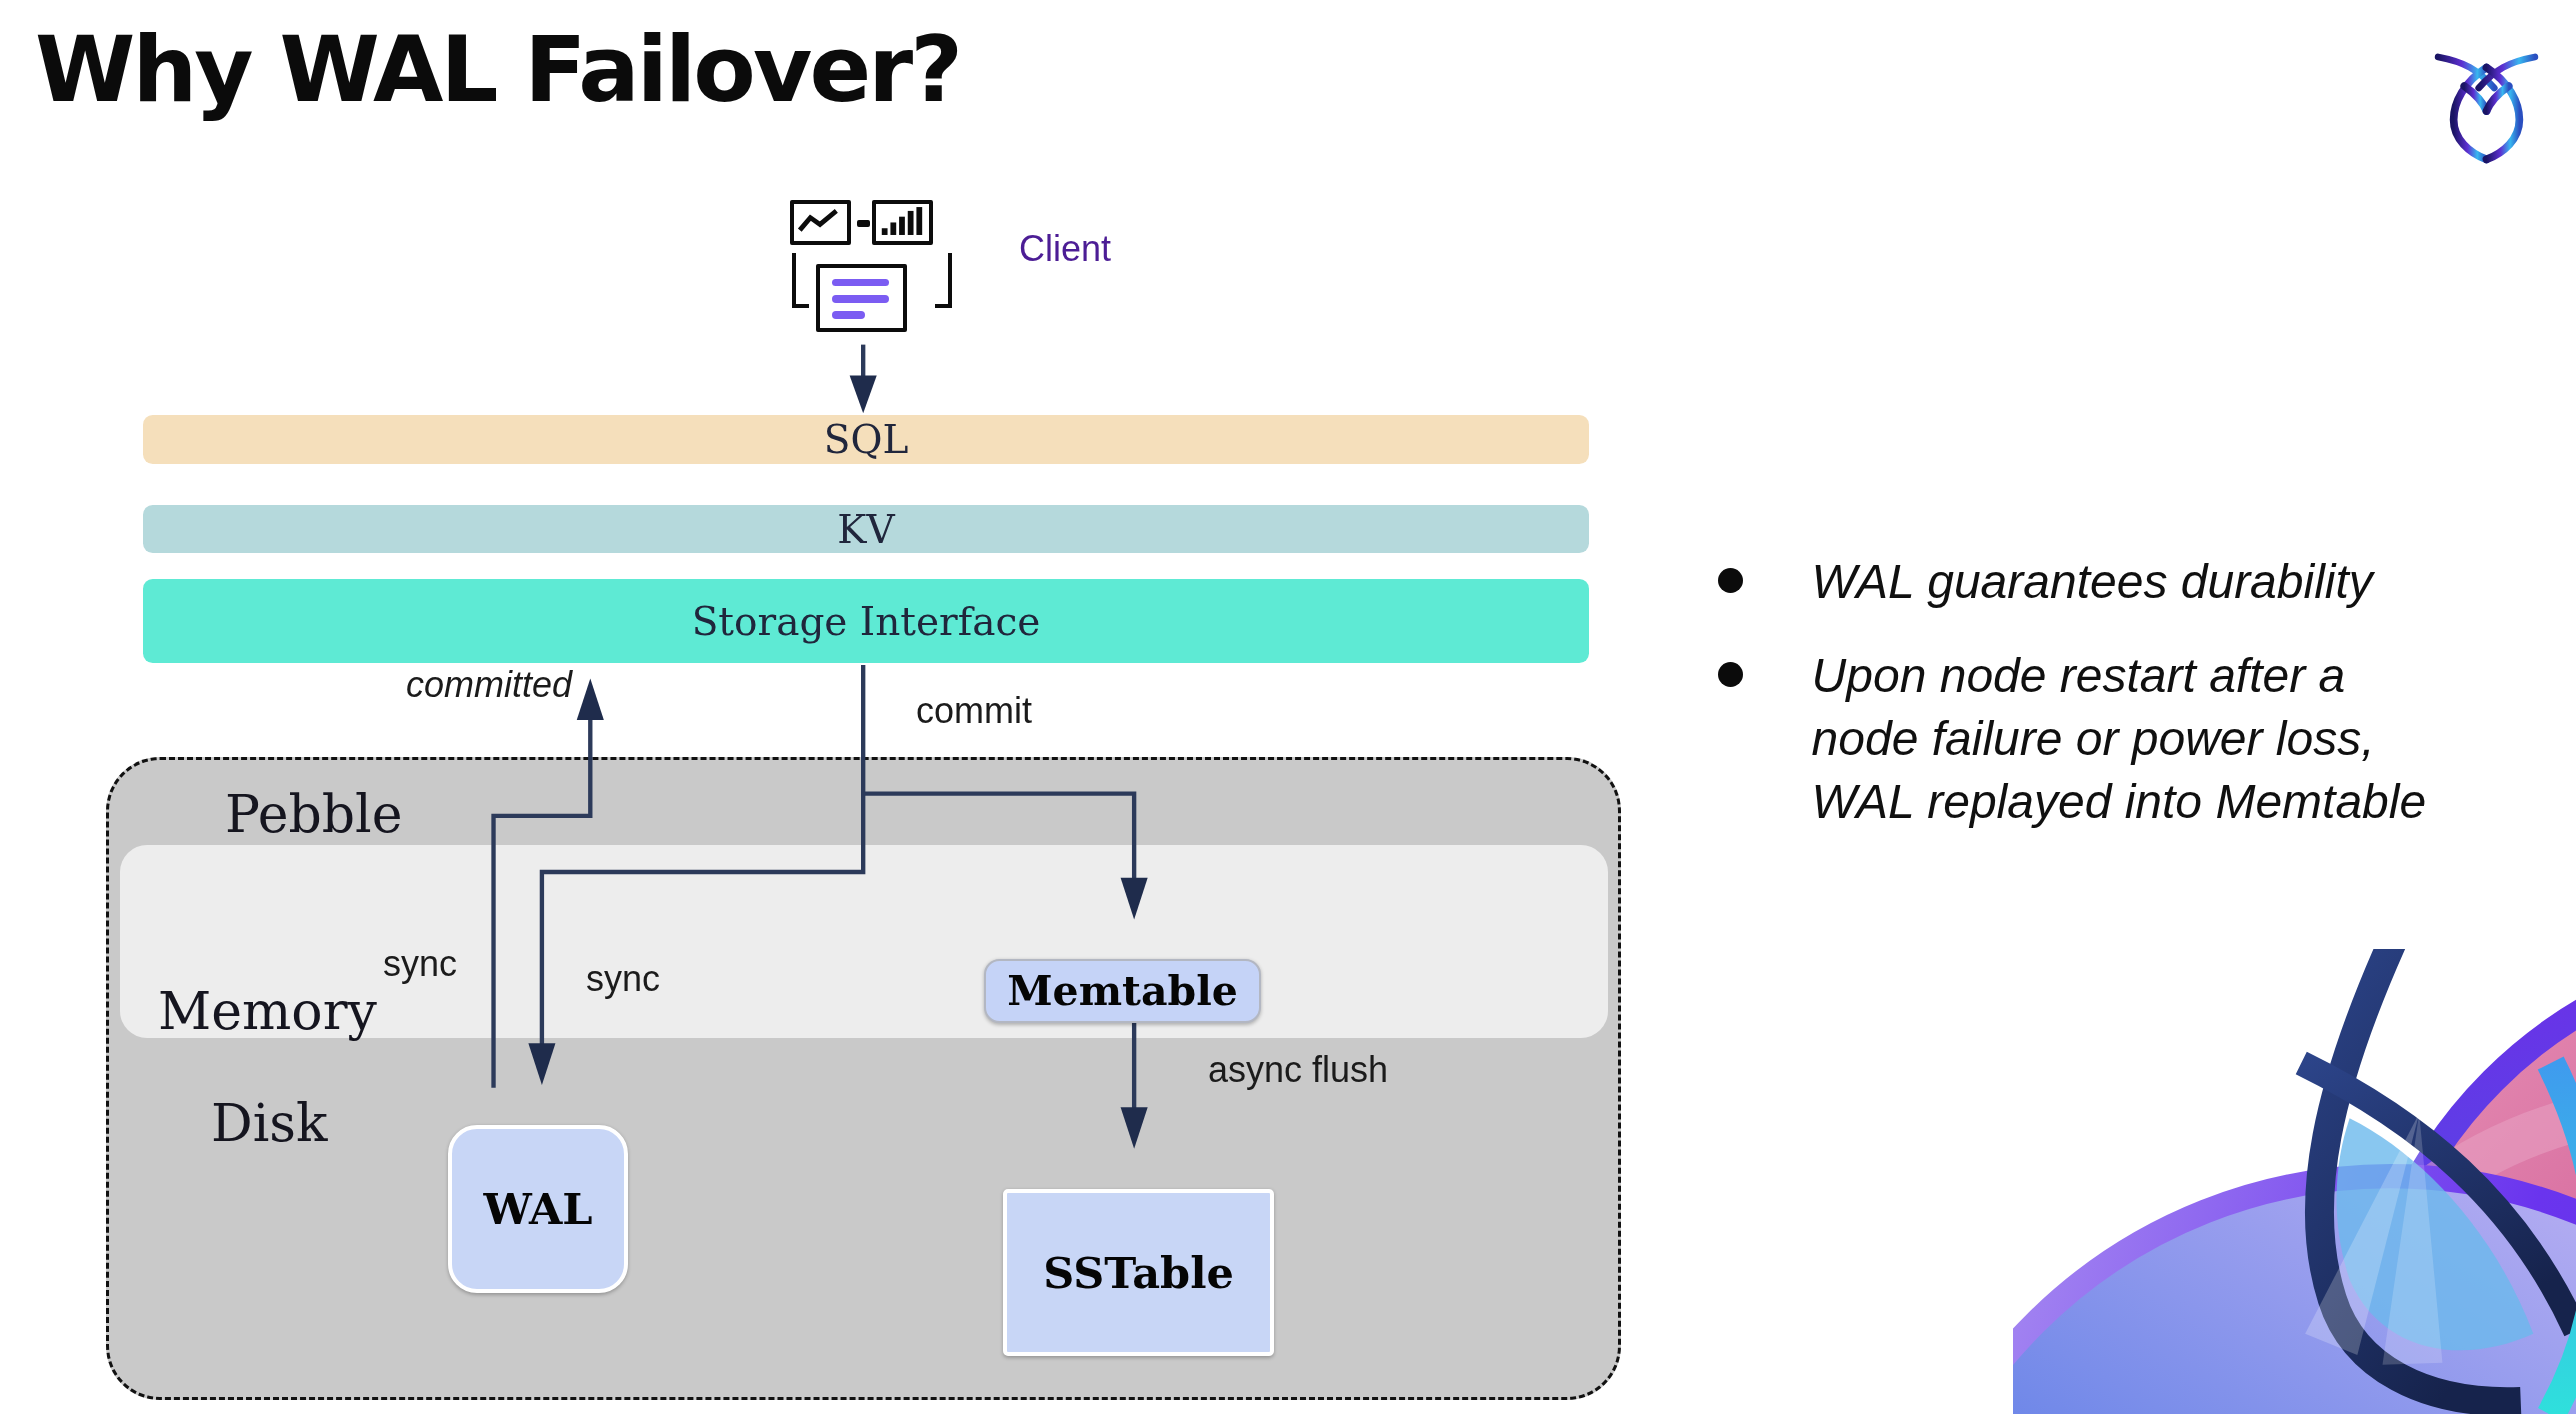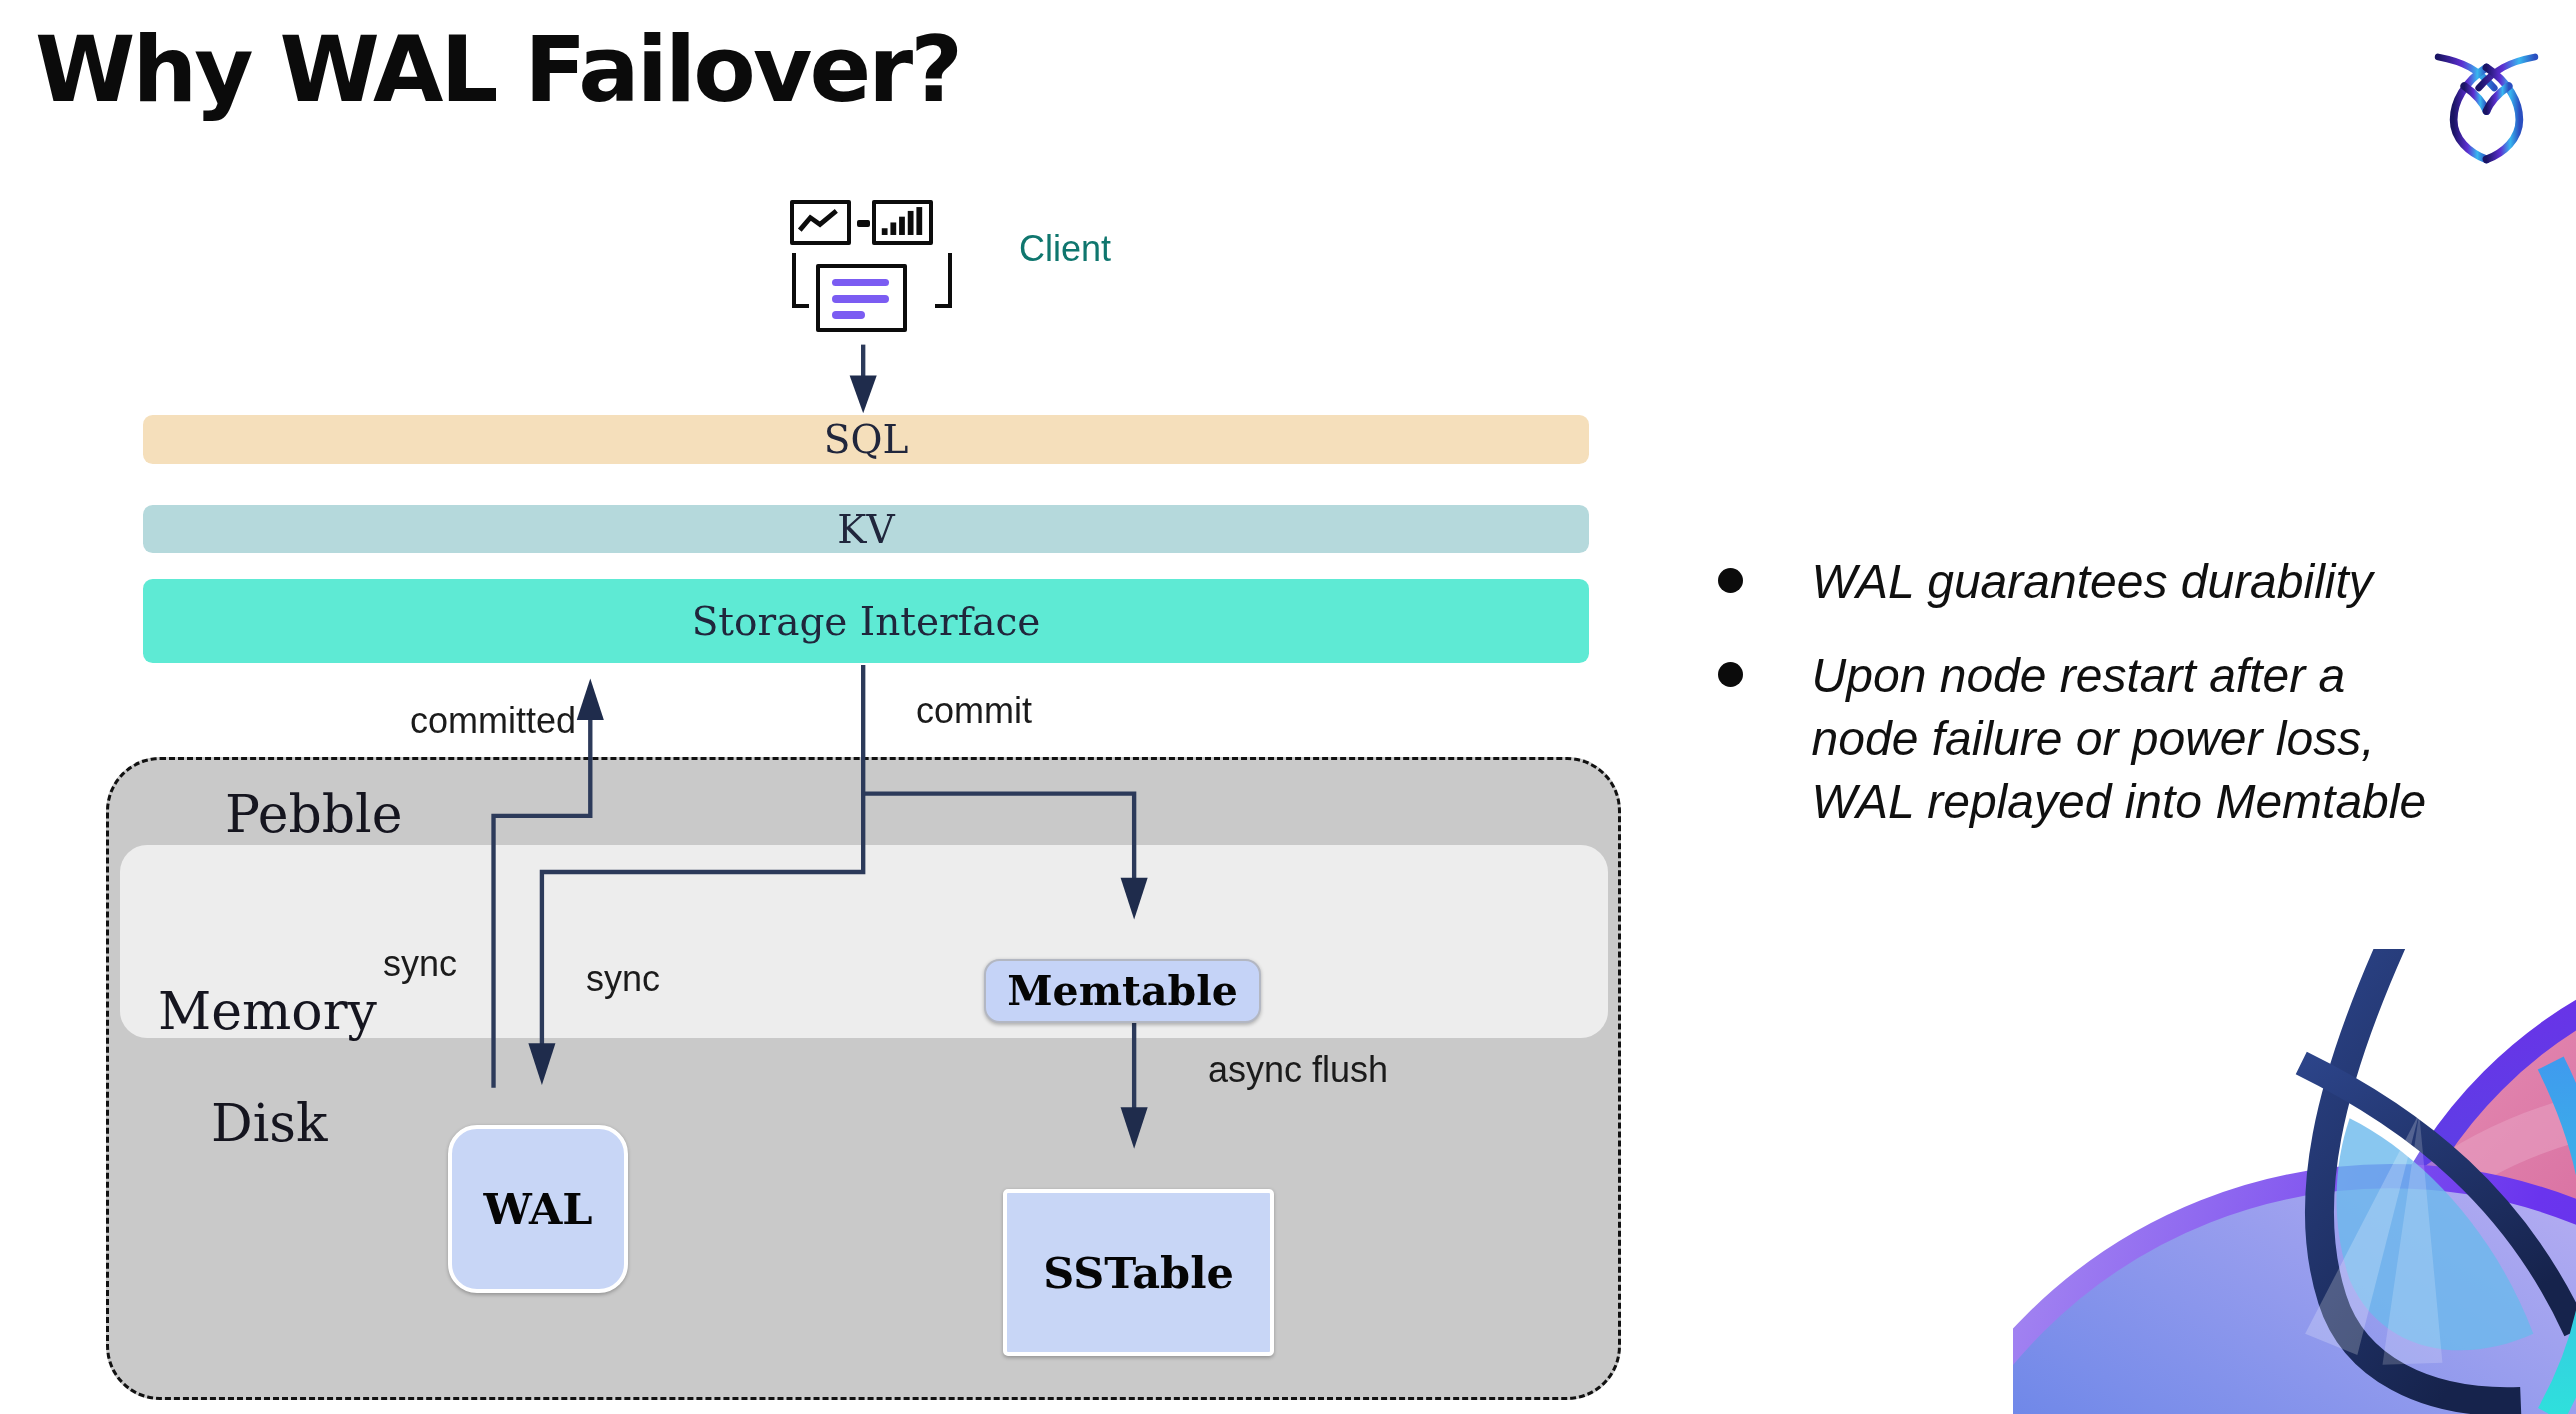--- a/index.html
+++ b/index.html
@@ -17,21 +17,21 @@
   .client-icon{position:absolute;left:790px;top:198px;width:165px;height:145px;}
   .chart-box{position:absolute;width:61px;height:45px;border:4.8px solid #0c0c0c;background:#fff;
              border-radius:1.9px;box-sizing:border-box;}
   .icon-dash{position:absolute;left:67px;top:22px;width:12.6px;height:6.8px;background:#0c0c0c;border-radius:1.9px;}
   .bracket{position:absolute;width:17.4px;height:55px;box-sizing:border-box;}
   .bracket.l{border-left:4.8px solid #0c0c0c;border-bottom:4.8px solid #0c0c0c;}
   .bracket.r{border-right:4.8px solid #0c0c0c;border-bottom:4.8px solid #0c0c0c;}
   .doc-box{position:absolute;left:26px;top:66px;width:91px;height:68px;border:4.8px solid #0c0c0c;
            background:#fff;box-sizing:border-box;border-radius:1.9px;}
   .doc-line{position:absolute;height:7.7px;border-radius:3.9px;background:#7b5cf2;}
-  .client-label{position:absolute;left:1019px;top:228px;font-size:36px;color:#0f766e;}
+  .client-label{position:absolute;left:1019px;top:228px;font-size:36px;color:#4c1d95;}
 
   
   .bar{position:absolute;left:143px;width:1446px;border-radius:9.7px;
        display:flex;align-items:center;justify-content:center;
        font-family:"DejaVu Serif",serif;font-size:39px;color:#20263c;}
   .bar.sql{top:415px;height:49px;background:#f5dfbb;}
   .bar.kv{top:505px;height:48px;background:#b5d9dc;}
   .bar.storage{top:579px;height:84px;background:#5eead4;}
 
   
@@ -48,21 +48,21 @@
   .node{position:absolute;background:#c8d6f6;display:flex;align-items:center;justify-content:center;
         font-family:"DejaVu Serif",serif;font-weight:bold;color:#050505;box-sizing:border-box;
         box-shadow:0 1.9px 3.9px rgba(0,0,0,.25);margin-top:36px;}
   .node.wal{left:448px;top:1089px;width:180px;height:168px;border:4.8px solid #fff;border-radius:29px;font-size:43px;}
   .node.memtable{left:984px;top:923px;width:277px;height:64px;border:2.9px solid #b3b7c2;border-radius:15.5px;
                  font-size:41px;background:#c5d3f7;}
   .node.sstable{left:1003px;top:1153px;width:271px;height:167px;border:4.8px solid #fff;border-radius:5px;font-size:43px;}
 
   
   .edge-label{position:absolute;font-size:36px;color:#1b1b1b;}
-  .lbl-committed{left:406px;top:700px;width:174px;text-align:center;}
+  .lbl-committed{left:406px;top:664px;width:174px;text-align:left;font-style:italic;}
   .lbl-commit{left:916px;top:690px;}
   .lbl-sync-left{left:339px;top:943px;width:118px;text-align:right;}
   .lbl-sync-right{left:586px;top:958px;}
   .lbl-async{left:1208px;top:1049px;}
 
   
   .connectors{position:absolute;left:0;top:0;width:2576px;height:1415px;pointer-events:none;}
 
   
   .bullets{position:absolute;left:1705px;top:550px;width:871px;}

